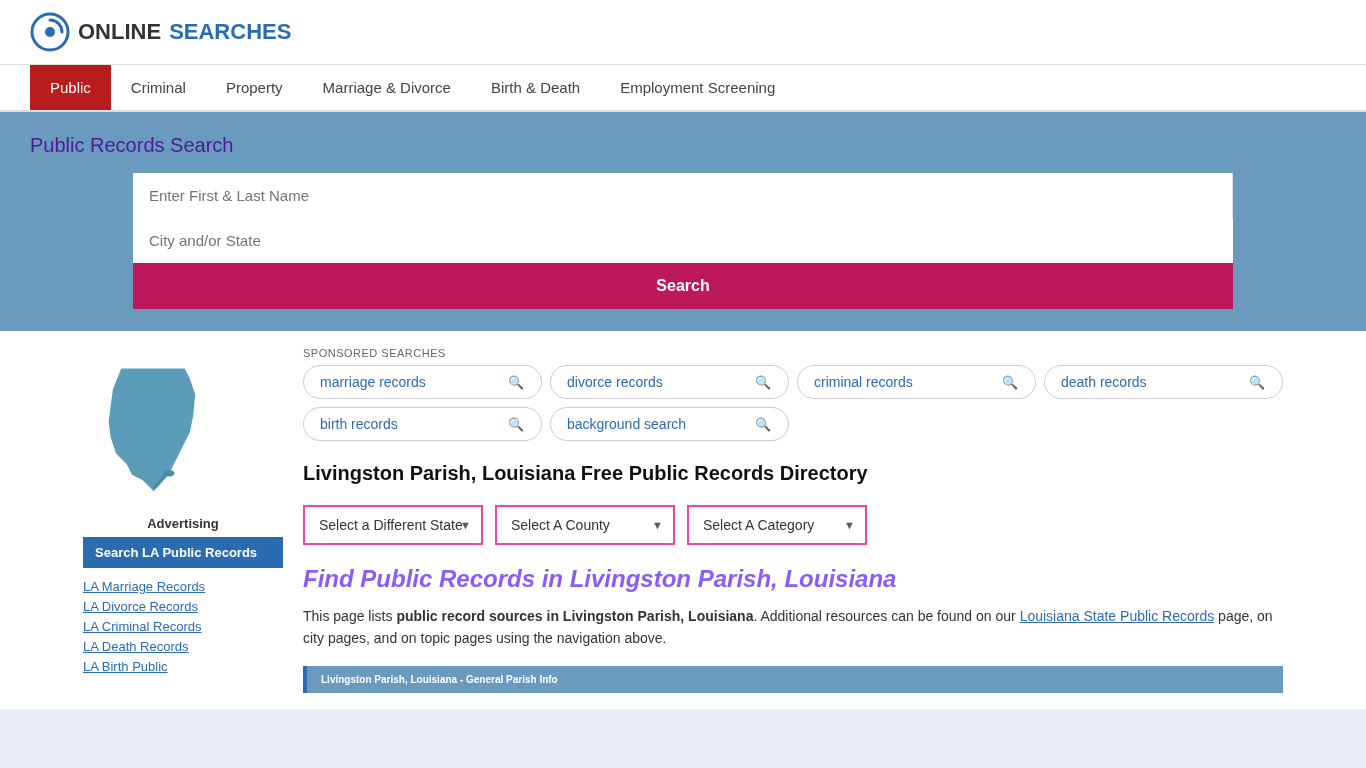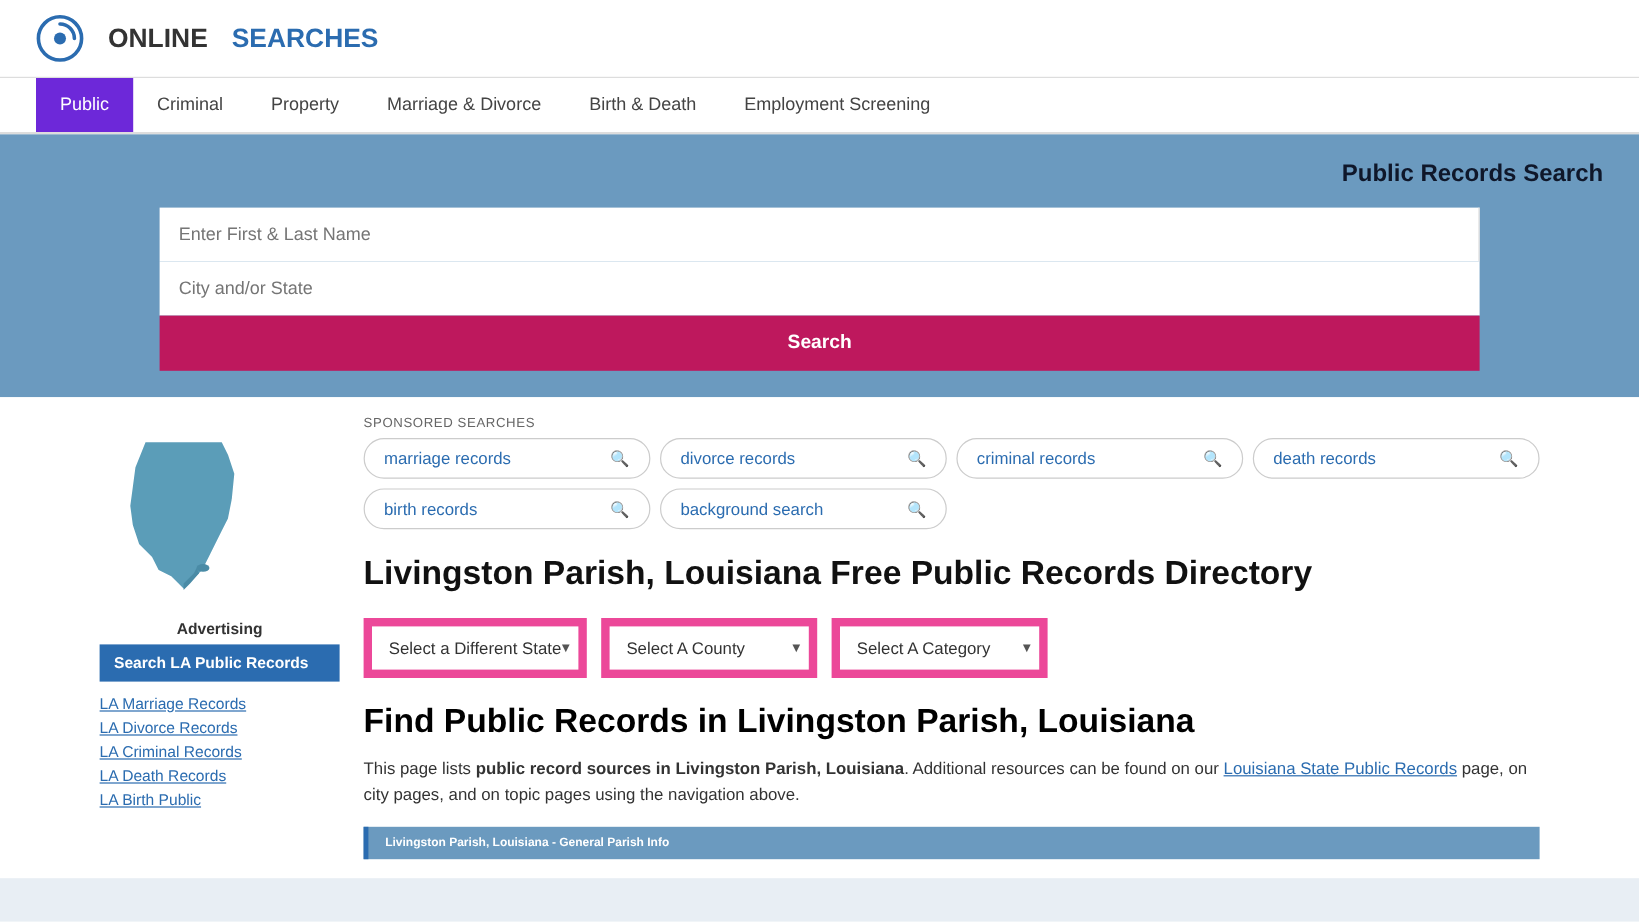--- a/index.html
+++ b/index.html
@@ -1,60 +1,60 @@
 <!DOCTYPE html>
 <html><head>
   <meta charset="utf-8">
   <style>
     * { box-sizing: border-box; margin: 0; padding: 0; }
     body { font-family: Arial, sans-serif; background: #e8eef4; font-size: 14px; color: #333; }
 
     
     .header { background: #fff; padding: 12px 30px; display: flex; align-items: center; border-bottom: 1px solid #ddd; }
-    .logo-container { display: flex; align-items: center; gap: 20px; }
+    .logo-container { display: flex; align-items: center; gap: 8px; }
     .logo-icon { width: 40px; height: 40px; }
     .logo-text-online { color: #333; font-size: 22px; font-weight: 900; }
     .logo-text-searches { color: #2b6cb0; font-size: 22px; font-weight: 900; }
 
     
     .nav { background: #fff; display: flex; align-items: center; padding: 0 30px; border-bottom: 2px solid #ddd; }
     .nav-item { padding: 14px 20px; font-size: 15px; cursor: pointer; color: #444; font-weight: 500; text-decoration: none; }
-    .nav-item.active { background: #6d28d9; color: #fff; }
+    .nav-item.active { background: #b91c1c; color: #fff; }
 
     
     .search-banner { background: #6b9abf; padding: 22px 30px; }
-    .search-banner-title { text-align: right; color: #0f172a; font-size: 20px; font-weight: bold; margin-bottom: 16px; }
+    .search-banner-title { text-align: left; color: #4c1d95; font-size: 20px; font-weight: normal; margin-bottom: 16px; }
     .search-row { display: flex; gap: 0; max-width: 1100px; margin: 0 auto; flex-direction: column; }
     .search-input { flex: 1; padding: 14px 16px; font-size: 15px; border: none; outline: none; color: #999; }
     .search-input:first-child { border-right: 1px solid #ddd; }
     .search-btn { background: #be185d; color: #fff; border: none; padding: 14px 32px; font-size: 16px; font-weight: bold; cursor: pointer; white-space: nowrap; }
 
     
     .main-wrapper { display: flex; max-width: 1240px; margin: 0 auto; padding: 16px 20px; gap: 20px; }
     .sidebar { width: 200px; flex-shrink: 0; }
     .content { flex: 1; }
 
     
     .sponsored-label { font-size: 11px; color: #666; margin-bottom: 6px; text-transform: uppercase; letter-spacing: 0.5px; }
     .sponsored-grid { display: grid; grid-template-columns: 1fr 1fr 1fr 1fr; gap: 8px; margin-bottom: 20px; }
     .sponsored-item { border: 1px solid #ccc; border-radius: 20px; padding: 8px 16px; display: flex; justify-content: space-between; align-items: center; background: #fff; cursor: pointer; color: #2b6cb0; font-size: 14px; }
     .search-icon-small { color: #666; font-size: 13px; }
 
     
     .title-section { display: flex; align-items: flex-start; gap: 20px; margin-bottom: 20px; }
-    .page-title { font-size: 28px; font-weight: 900; color: #111; line-height: 1.2; }
+    .page-title { font-size: 20px; font-weight: 900; color: #111; line-height: 1.2; }
 
     
     .dropdowns-row { display: flex; gap: 12px; margin-bottom: 20px; flex-wrap: wrap; }
-    .dropdown-select { padding: 10px 14px; border: 7px solid #ec4899; background: #fff; font-size: 14px; cursor: pointer; appearance: none; -webkit-appearance: none; color: #333; min-width: 180px; }
+    .dropdown-select { padding: 10px 14px; border: 2px solid #ec4899; background: #fff; font-size: 14px; cursor: pointer; appearance: none; -webkit-appearance: none; color: #333; min-width: 180px; }
     .dropdown-wrapper { position: relative; display: inline-block; }
     .dropdown-wrapper::after { content: '▼'; position: absolute; right: 12px; top: 50%; transform: translateY(-50%); font-size: 11px; color: #555; pointer-events: none; }
 
     
-    .find-title { font-size: 28px; font-weight: bold; color: #000000; margin-bottom: 12px; }
+    .find-title { font-size: 24px; font-weight: bold; color: #8b5cf6; margin-bottom: 12px; font-style: italic; }
     .find-description { font-size: 14px; color: #333; line-height: 1.6; margin-bottom: 16px; }
     .find-description a { color: #2b6cb0; text-decoration: underline; cursor: pointer; }
     .find-description strong { font-weight: bold; }
 
     
     .info-bar { background: #6b9abf; color: #fff; padding: 8px 14px; font-size: 10px; font-weight: bold; border-left: 4px solid #2b6cb0; }
 
     
     .advertising-label { font-size: 13px; font-weight: bold; color: #333; margin-bottom: 6px; text-align: center; }
     .ad-button { background: #2b6cb0; color: #fff; padding: 8px 12px; font-size: 13px; font-weight: bold; cursor: pointer; display: block; margin-bottom: 10px; border: none; width: 100%; text-align: left; }

